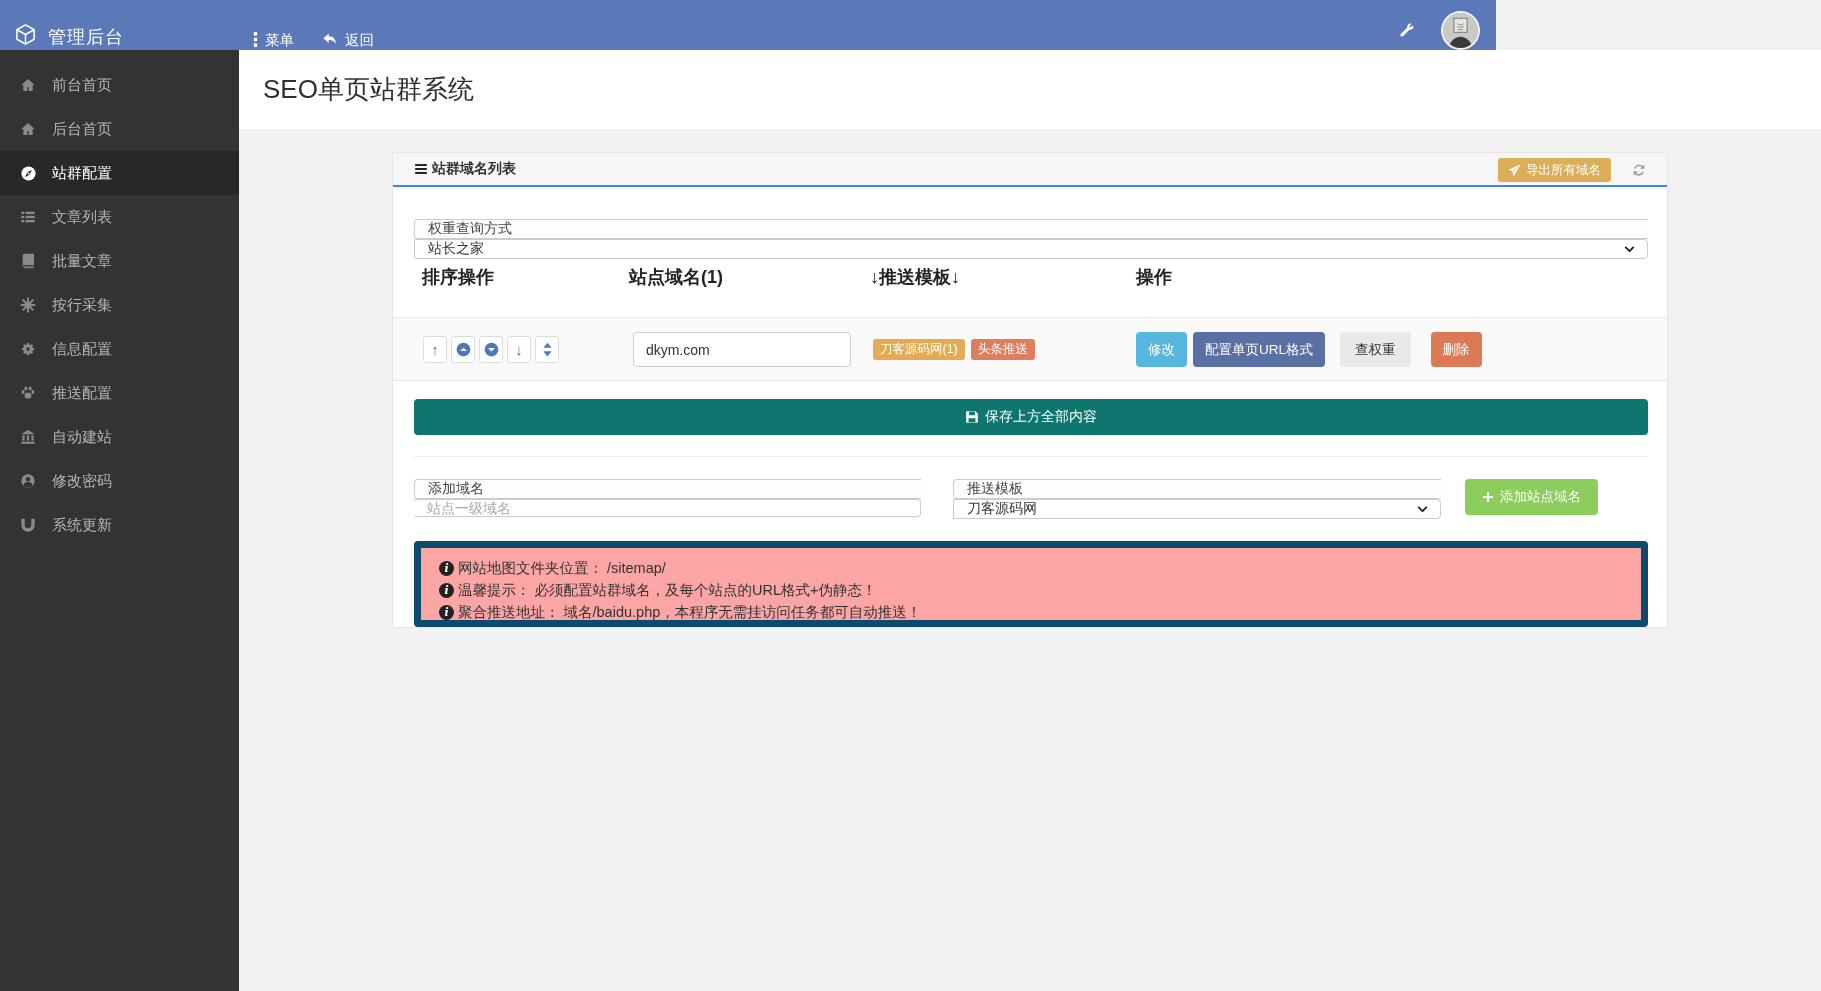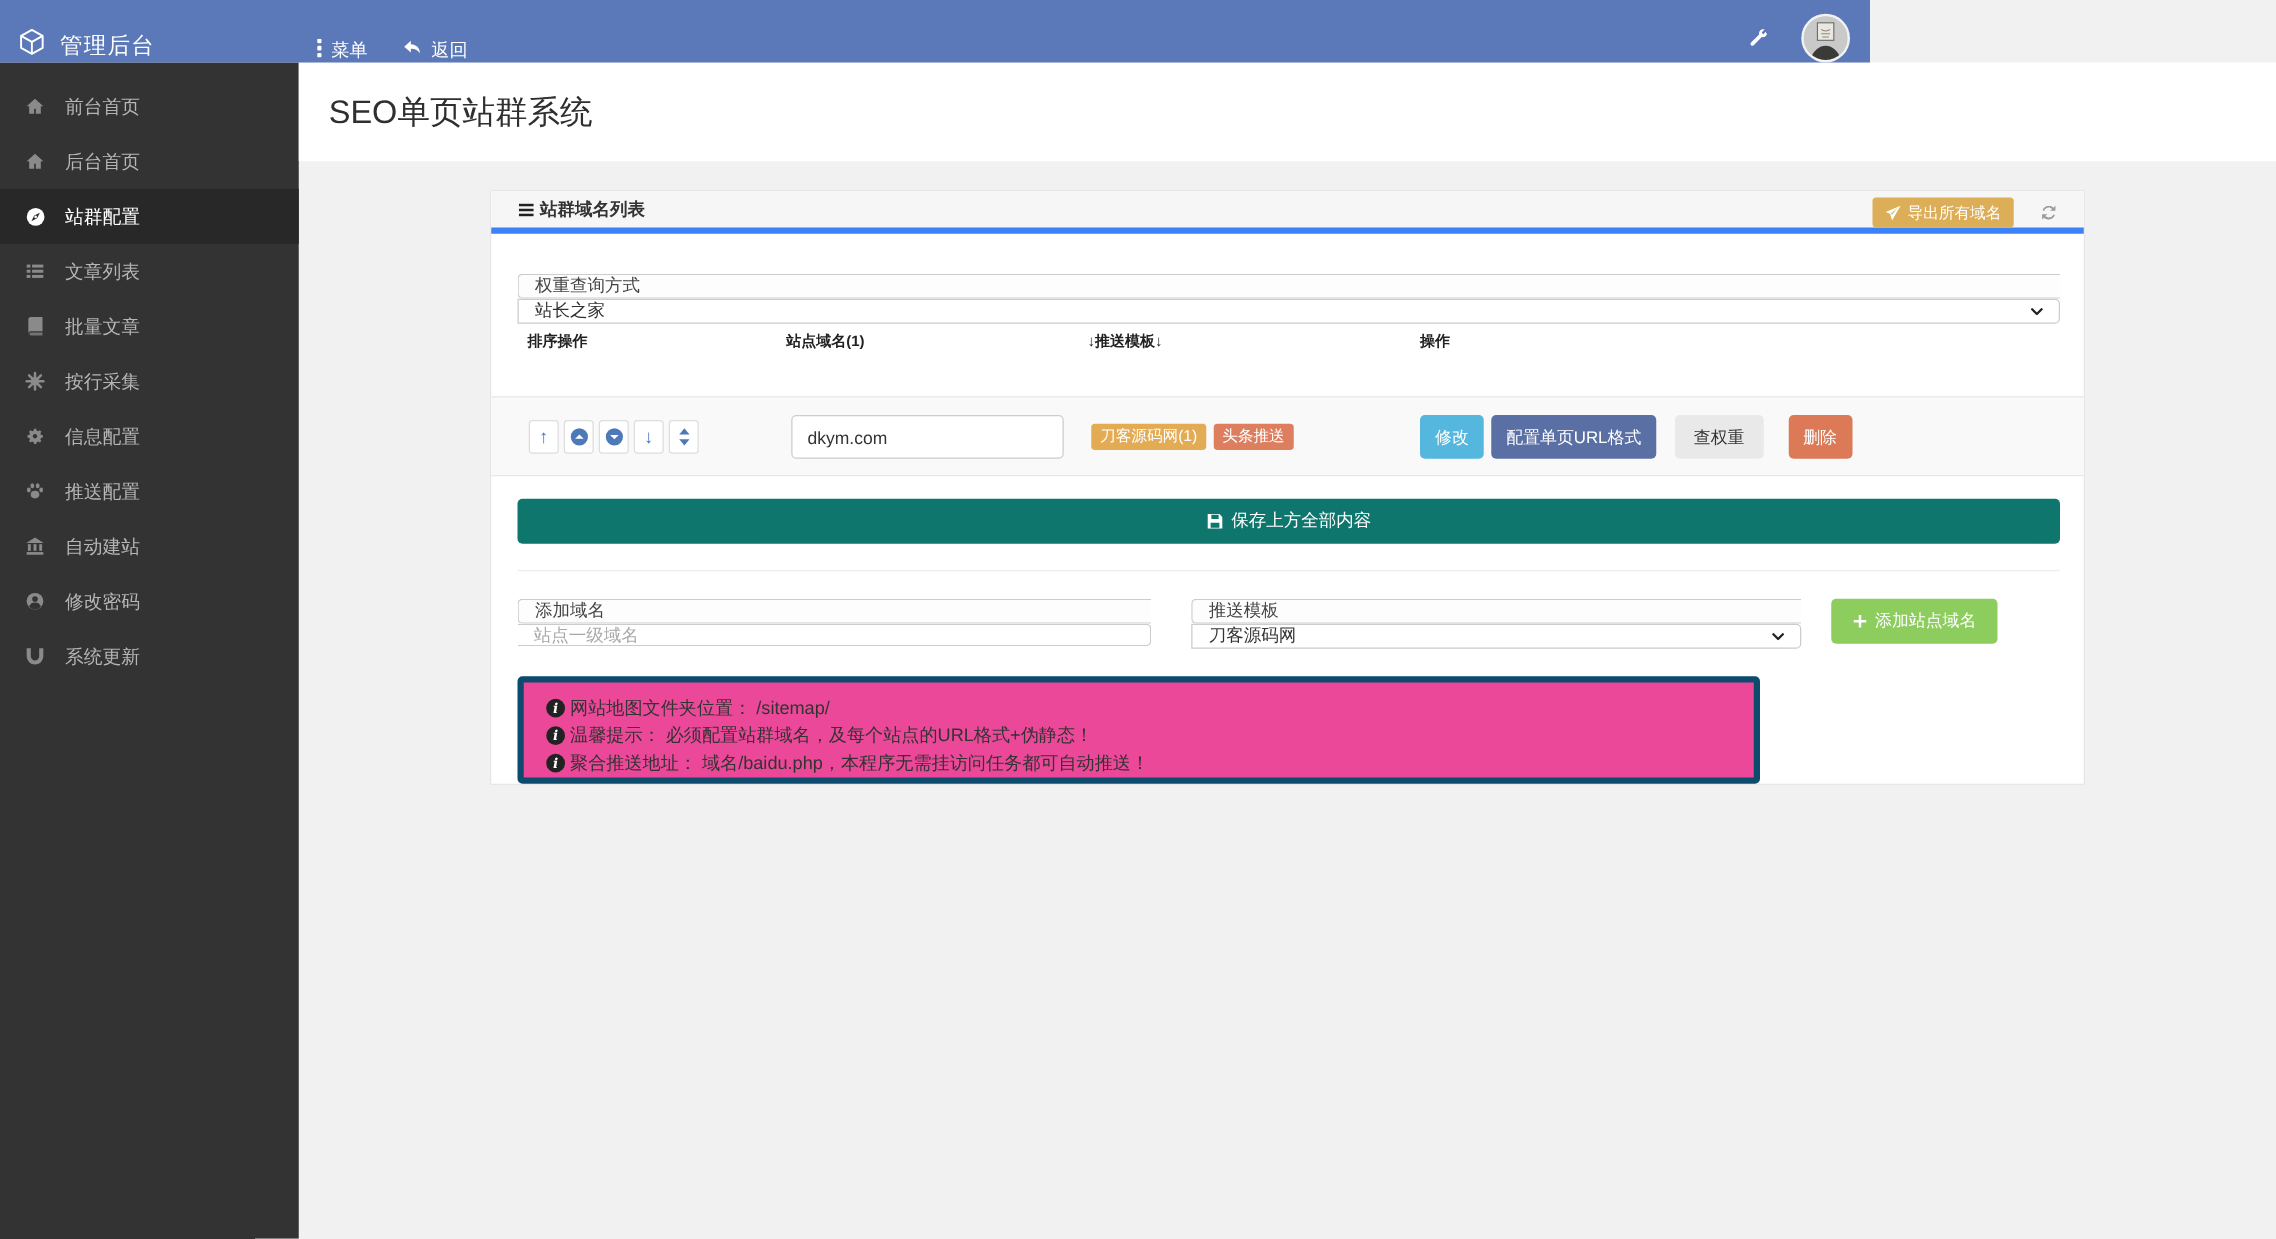--- a/index.html
+++ b/index.html
@@ -22,34 +22,34 @@
   .side-item .ico { width:18px; display:flex; justify-content:center; }
   .side-item.active { background:#282828; color:#ffffff; }
   .side-list { padding-top:13px; }
 
   
   .title-band { position:absolute; left:239px; top:50px; width:1582px; height:79px; background:#ffffff; display:flex; align-items:center; }
   .page-title { font-size:26px; font-weight:400; color:#2f2f2f; padding-left:24px; }
 
   
   .panel { position:absolute; left:392px; top:152px; width:1276px; height:476px; background:#fff; border:1px solid #e6e6e6; border-radius:2px; }
-  .panel-heading { position:relative; height:34px; background:#f6f6f6; border-bottom:5px solid #3b82f6; display:flex; align-items:center; padding-left:21px; font-size:14px; font-weight:bold; color:#333; }
+  .panel-heading { position:relative; height:34px; background:#f6f6f6; border-bottom:2px solid #3b82f6; display:flex; align-items:center; padding-left:21px; font-size:14px; font-weight:bold; color:#333; }
   .panel-heading .ico { margin-right:4px; display:flex; }
   .export-btn { position:absolute; right:56px; top:5px; height:24px; background:#ddae58; border:none; border-radius:3px; color:#fff; font-size:12.5px; padding:0 10px; display:flex; align-items:center; gap:5px; cursor:pointer; font-weight:normal; }
   .refresh-ico { position:absolute; right:20px; top:9px; cursor:pointer; display:flex; }
 
   
   .igroup { display:flex; height:20px;flex-direction:column; }
   .iaddon { border:1px solid #ccc; border-right:none; border-radius:4px 0 0 4px; background:#fdfdfd; display:flex; align-items:center; padding:0 13px; font-size:14px; color:#444; white-space:nowrap; }
   .ifield { flex:1; border:1px solid #ccc; border-radius:0 4px 4px 0; background:#fff; display:flex; align-items:center; padding:0 13px; font-size:14px; position:relative; cursor:pointer; }
   .ifield .caret { position:absolute; right:11px; top:50%; transform:translateY(-50%); display:flex; }
 
   .weight-group { position:absolute; left:21px; top:66px; width:1234px; }
 
-  .col-headers { position:absolute; top:112px; left:0; width:100%; height:28px; font-size:12px; font-weight:bold; color:#222; }
+  .col-headers { position:absolute; top:112px; left:0; width:100%; height:28px; font-size:18px; font-weight:bold; color:#222; }
   .col-headers span { position:absolute; top:0; }
   .col-h1 { left:29px; } .col-h2 { left:236px; } .col-h3 { left:477px; } .col-h4 { left:743px; }
 
   
   .data-row { position:absolute; left:0; top:164px; width:1274px; height:64px; background:#f9f9f9; border-top:1px solid #e8e8e8; border-bottom:1px solid #e8e8e8; }
   .sort-group { position:absolute; left:30px; top:18px; display:flex; gap:4px; }
   .sort-btn { width:24px; height:27px; background:#fff; border:1px solid #ddd; border-radius:3px; display:flex; align-items:center; justify-content:center; cursor:pointer; color:#4e79b8; font-size:15px; }
   .domain-input { position:absolute; left:240px; top:14px; width:218px; height:35px; border:1px solid #ccc; border-radius:4px; padding:0 12px; font-size:14px; color:#333; font-family:"Liberation Sans","DejaVu Sans",sans-serif; }
   .badges { position:absolute; left:480px; top:21px; display:flex; gap:6px; }
   .badge { border-radius:3px; color:#fff; font-size:12.5px; padding:4px 7px; line-height:1; white-space:nowrap;text-align:center; }
@@ -65,21 +65,21 @@
   .save-btn { position:absolute; left:21px; top:246px; width:1234px; height:36px; background:#0f766e; border:none; border-radius:4px; color:#fff; font-size:14px; display:flex; align-items:center; justify-content:center; gap:6px; cursor:pointer; font-family:"Liberation Sans","DejaVu Sans",sans-serif; }
   .divider { position:absolute; left:21px; top:303px; width:1234px; border-top:1px solid #ededed; }
 
   .add-row { position:absolute; top:326px; left:0; width:100%; height:36px; }
   .add-domain-group { position:absolute; left:21px; width:507px; }
   .add-input { flex:1; border:1px solid #ccc; border-left:none; border-radius:0 4px 4px 0; padding:0 13px; font-size:14px; color:#333; font-family:"Liberation Sans","DejaVu Sans",sans-serif; min-width:0; }
   .add-input::placeholder { color:#a9a9a9; }
   .push-group { position:absolute; left:560px; width:488px; }
   .add-site-btn { position:absolute; left:1072px; top:0; width:133px; height:36px; background:#8ccd5e; border:none; border-radius:4px; color:#fff; font-size:13.5px; display:flex; align-items:center; justify-content:center; gap:6px; cursor:pointer; font-family:"Liberation Sans","DejaVu Sans",sans-serif; }
 
-  .well { position:absolute; left:21px; top:388px; width:994px; height:86px; background:#ec4899; border:5px solid #0c4a6e; border-radius:4px; padding:9px 18px; }
+  .well { position:absolute; left:21px; top:388px; width:1234px; height:86px; background:#fca5a5; border:7px solid #0c4a6e; border-radius:4px; padding:9px 18px; }
   .note-line { display:flex; align-items:center; gap:4px; font-size:14.5px; color:#333; height:22px; }
   .info-dot { width:15px; height:15px; border-radius:50%; background:#222; color:#fff; font:italic bold 11px "DejaVu Serif",serif; display:inline-flex; align-items:center; justify-content:center; flex:0 0 15px; }
   .info-dot::before { content:"i"; }
 </style>
 </head>
 <body>
 
 <div class="page">
 
   <div class="navbar">

